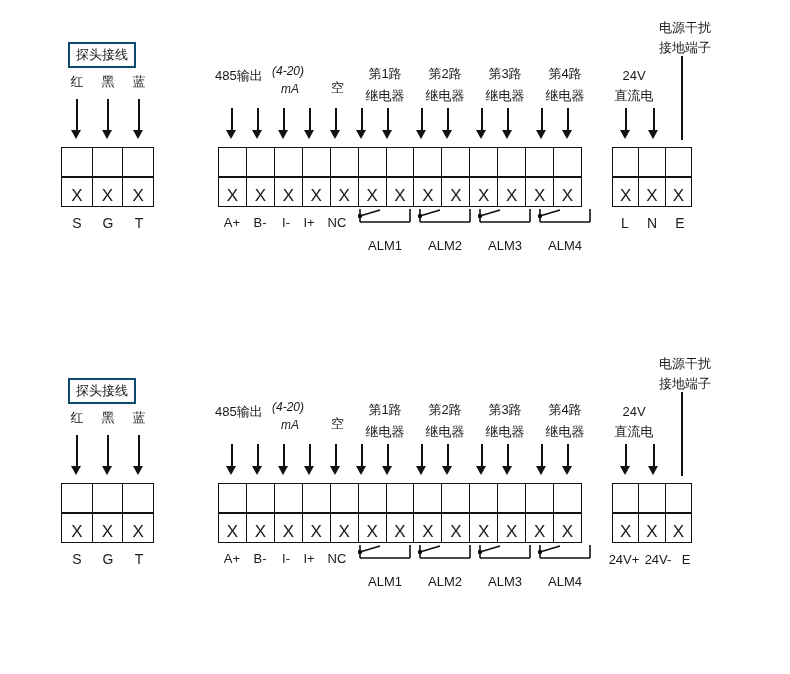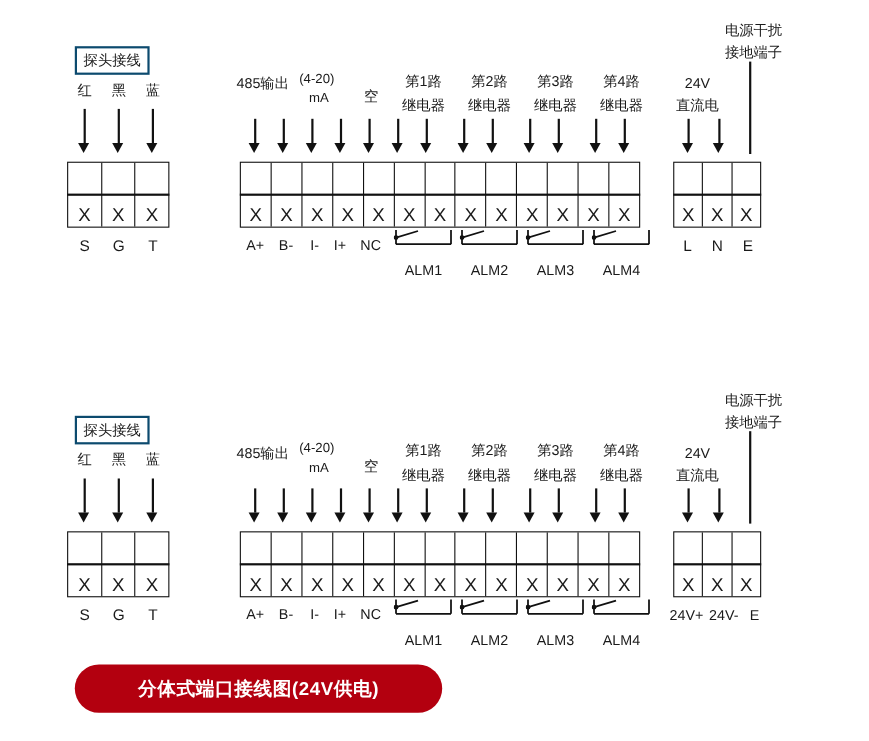--- a/index.html
+++ b/index.html
@@ -11,21 +11,21 @@
     position:relative;
     overflow:hidden;
   }
   .diagram{position:absolute;left:0;width:790px;}
   #diagram-220{top:0;height:340px;}
   #diagram-24{top:336px;height:338px;}
 
   
   .lbl{position:absolute;font-size:13px;line-height:15px;white-space:nowrap;}
   .lbl.c{transform:translateX(-50%);text-align:center;}
-  .sm{font-size:12px;}
+  .sm{font-size:12px;font-style:italic;}
   .big{font-size:14px;}
 
   
   .titlebox{
     position:absolute;
     border:2px solid #0c4a6e;
     font-size:13px;
     padding:2px 6px;
     background:#fff;
     white-space:nowrap;
@@ -525,14 +525,13 @@
     <div class="cell">
         <span class="x">X</span>
       </div>
   </div>
   <div class="hline" style="left:612px;top:176px;width:80px;"></div>
 
   <div class="lbl c" style="left:624px;top:216px;font-size:13px;">24V+</div>
   <div class="lbl c" style="left:658px;top:216px;font-size:13px;">24V-</div>
   <div class="lbl c" style="left:686px;top:216px;font-size:13px;">E</div>
 
-  <div class="pill" style="left:68px;top:268px;width:334px;height:44px;">分体式端口接线图(24V供电)</div>
 </div>
 
 </body></html>

